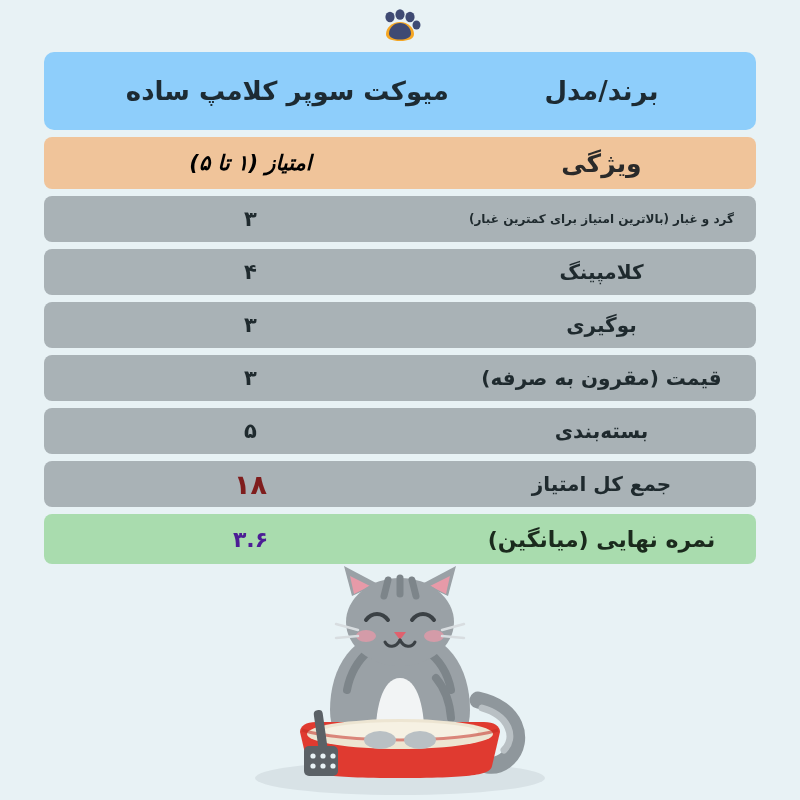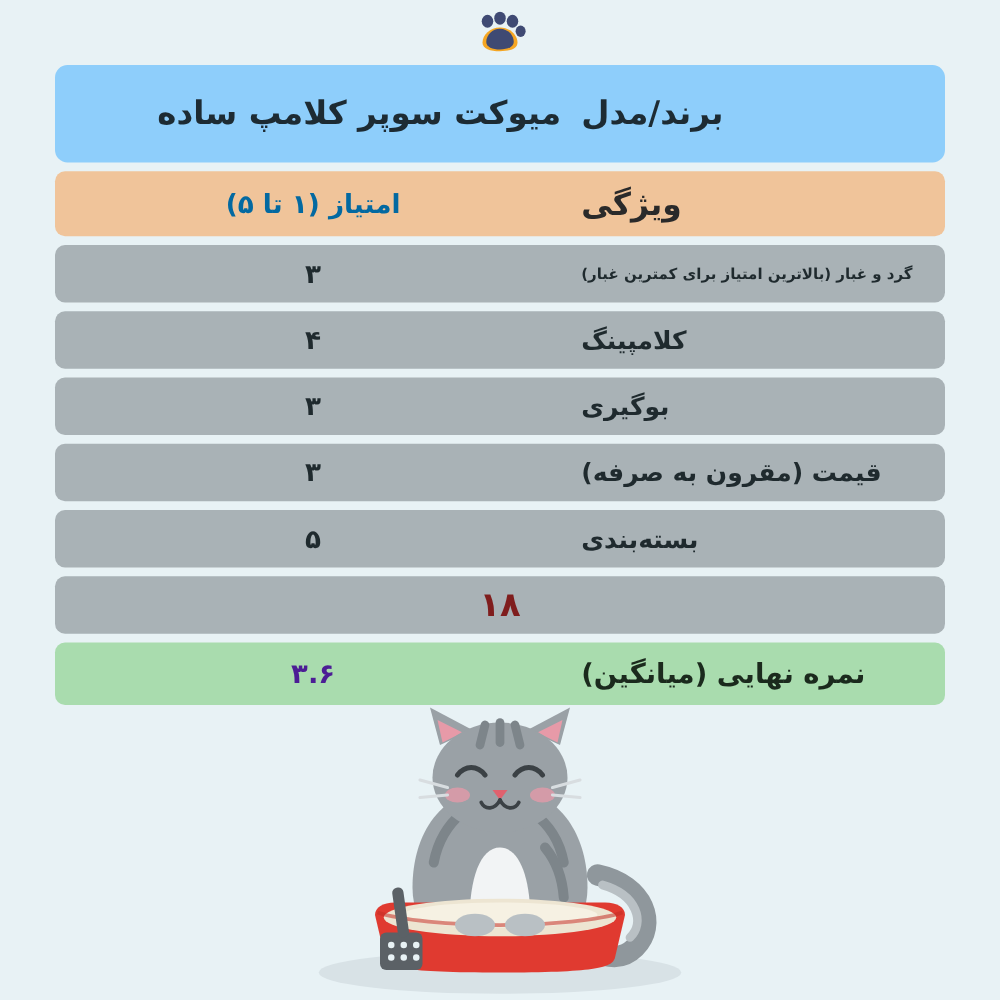--- a/index.html
+++ b/index.html
@@ -43,21 +43,21 @@
   .row {
     display: flex;
     align-items: center;
     border-radius: 8px;
     margin-bottom: 7px;
     box-sizing: border-box;
     overflow: hidden;
   }
   .row .label {
     flex: 0 0 42%;
-    text-align: left;
+    text-align: center;
     padding: 0 18px 0 8px;
     box-sizing: border-box;
     font-weight: bold;
     direction: rtl;
   }
   .row .value {
     flex: 1 1 auto;
     text-align: center;
     padding: 0 8px;
     box-sizing: border-box;
@@ -84,21 +84,22 @@
     background: #f0c49a;
     height: 52px;
   }
   .row-sub .label {
     font-size: 25px;
     color: #2a2a2a;
   }
   .row-sub .value {
     font-size: 21px;
     font-weight: bold;
-    color: #0369a1;
+    color: #000000;
+    font-style: italic;
   }
   
   .row-data {
     background: #a9b2b6;
     height: 46px;
   }
   .row-data .label {
     font-size: 20px;
     color: #1f2a2e;
     font-weight: bold;
@@ -200,20 +201,21 @@
       <div class="label">قیمت (مقرون به صرفه)</div>
       <div class="value">۳</div>
     </div>
 
     <div class="row row-data">
       <div class="label">بسته‌بندی</div>
       <div class="value">۵</div>
     </div>
 
     <div class="row row-total">
+      <div class="label">جمع کل امتیاز</div>
       <div class="value">۱۸</div>
     </div>
 
     <div class="row row-final">
       <div class="label">نمره نهایی (میانگین)</div>
       <div class="value">۳.۶</div>
     </div>
 
   </div>
 

